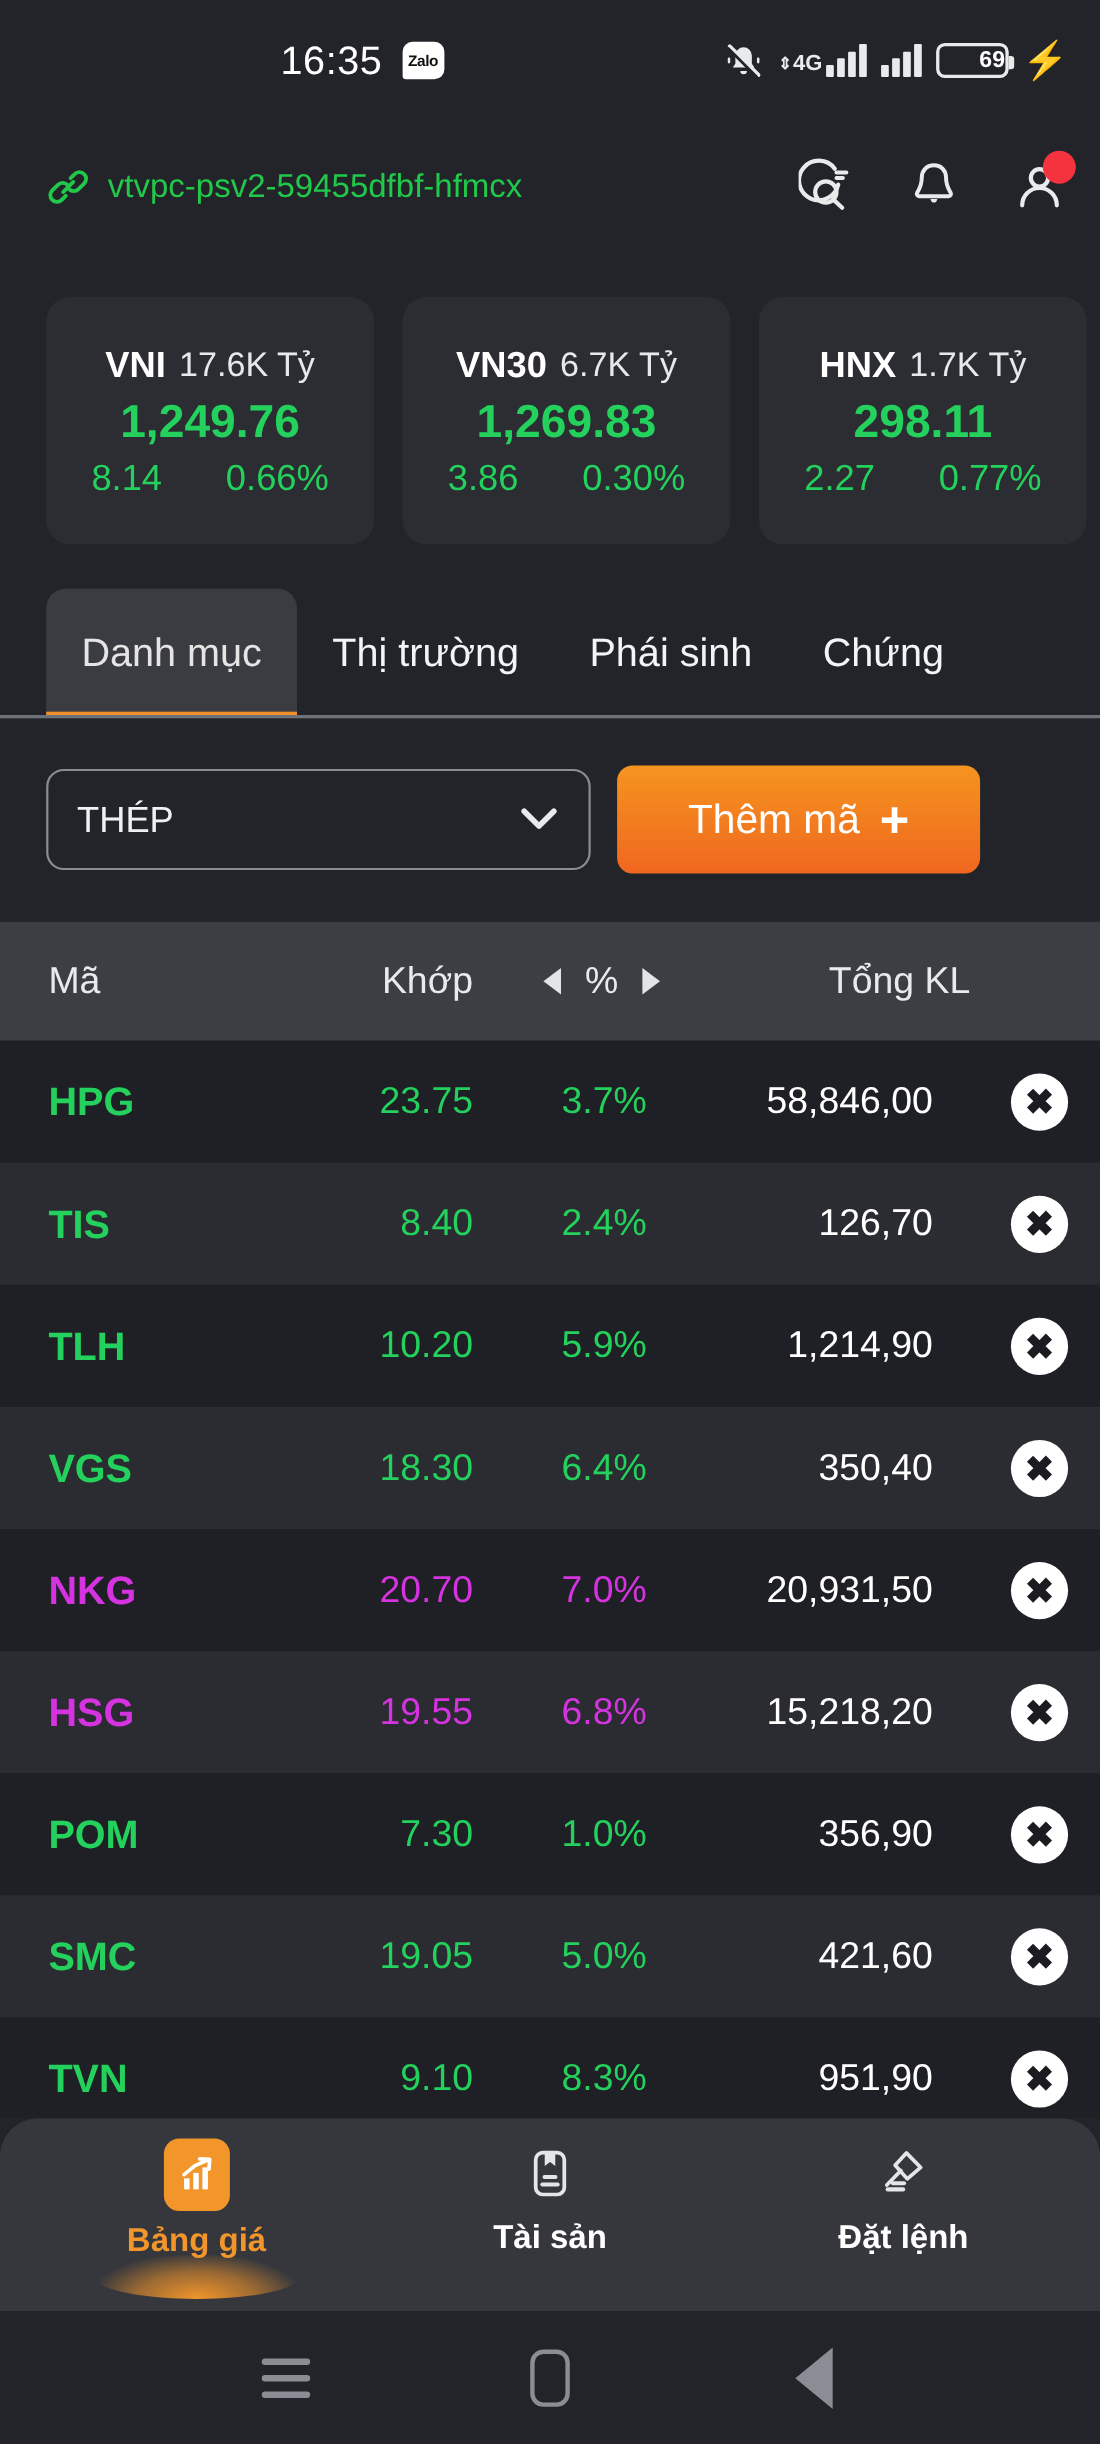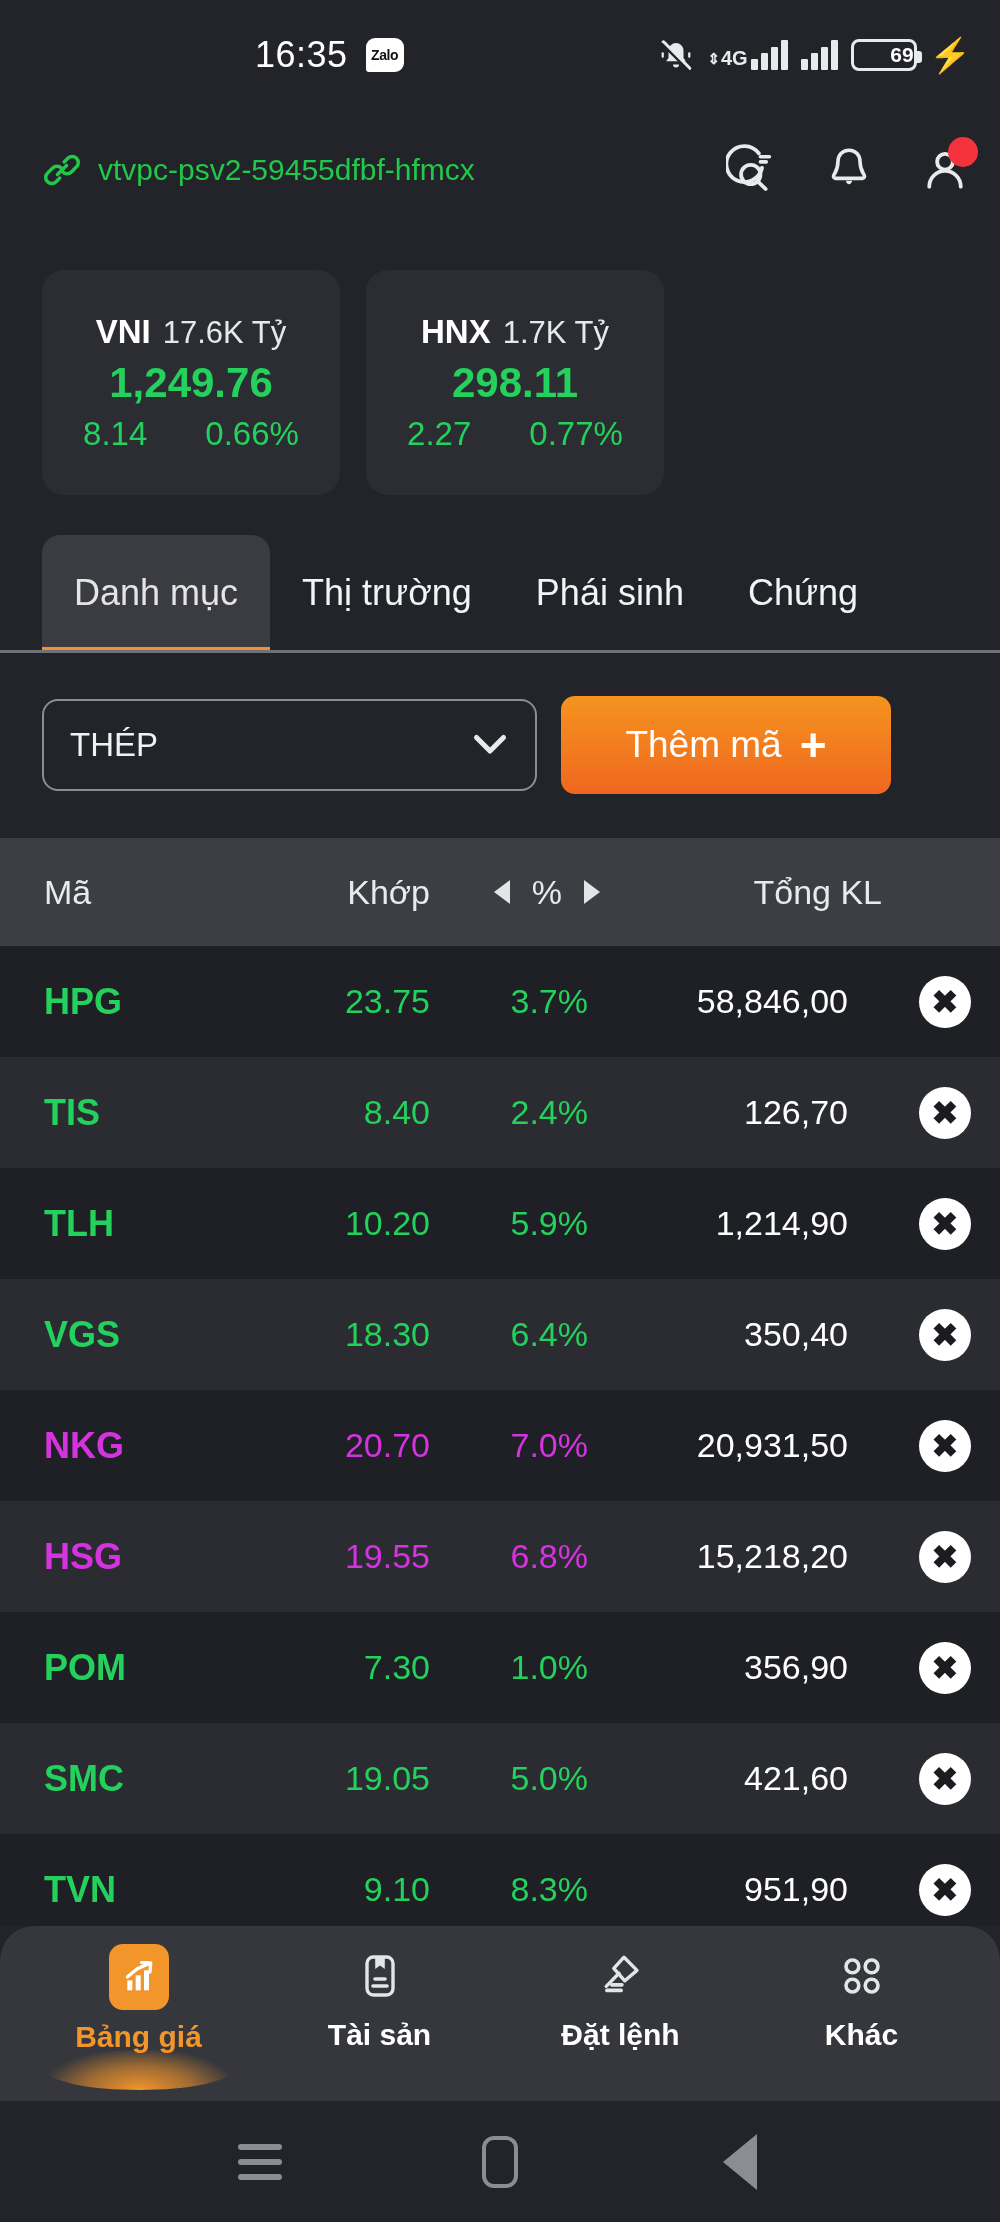--- a/index.html
+++ b/index.html
@@ -69,21 +69,21 @@
   
   .cards {
     position:absolute; top:270px; left:0; width:1000px; height:225px;
     display:flex; gap:26px; padding-left:42px; overflow:hidden;
   }
   .card {
     flex:none; width:298px; background:#2b2d33; border-radius:22px;
     display:flex; flex-direction:column; align-items:center; justify-content:center;
     padding:14px 6px;
   }
-  .card-top { display:flex; align-items:flex-end; gap:12px; margin-bottom:8px; white-space:nowrap; }
+  .card-top { display:flex; align-items:center; gap:12px; margin-bottom:8px; white-space:nowrap; }
   .card-code { color:#fff; font-size:33px; font-weight:700; }
   .card-vol  { color:#e7e8ea; font-size:31px; font-weight:400; }
   .card-val  { color:#23d15c; font-size:42px; font-weight:700; margin-bottom:8px; white-space:nowrap; }
   .card-foot { display:flex; gap:58px; white-space:nowrap; }
   .card-chg, .card-pct { color:#23d15c; font-size:33px; font-weight:400; }
 
   
   .tabs {
     position:absolute; top:535px; left:0; width:1000px; height:118px;
     display:flex; align-items:stretch; padding-left:42px; overflow:hidden;
@@ -278,20 +278,31 @@
         <span class="card-vol">17.6K Tỷ</span>
       </div>
       <div class="card-val">1,249.76</div>
       <div class="card-foot">
         <span class="card-chg">8.14</span>
         <span class="card-pct">0.66%</span>
       </div>
     </div>
     <div class="card">
       <div class="card-top">
+        <span class="card-code">VN30</span>
+        <span class="card-vol">6.7K Tỷ</span>
+      </div>
+      <div class="card-val">1,269.83</div>
+      <div class="card-foot">
+        <span class="card-chg">3.86</span>
+        <span class="card-pct">0.30%</span>
+      </div>
+    </div>
+    <div class="card">
+      <div class="card-top">
         <span class="card-code">HNX</span>
         <span class="card-vol">1.7K Tỷ</span>
       </div>
       <div class="card-val">298.11</div>
       <div class="card-foot">
         <span class="card-chg">2.27</span>
         <span class="card-pct">0.77%</span>
       </div>
     </div>
   </div>
@@ -455,31 +466,20 @@
           <path d="M13.5 2.6 L20 9.2 L13.9 14.4 L8.4 8.2 z" stroke="#e4e5e7" stroke-width="1.7" fill="none" stroke-linejoin="round"></path>
           <path d="M11 10.6 L4.6 17.2" stroke="#e4e5e7" stroke-width="1.7" stroke-linecap="round"></path>
           <path d="M5 19.2 h7" stroke="#e4e5e7" stroke-width="1.9" stroke-linecap="round"></path>
           <path d="M7.4 16.4 h5" stroke="#e4e5e7" stroke-width="1.9" stroke-linecap="round"></path>
         </svg>
       </div>
       <div class="navlabel">Đặt lệnh</div>
     </div>
 
 
-    <div class="navitem">
-      <div class="navicon">
-        <svg viewBox="0 0 24 24" width="48" height="56">
-          <rect x="4" y="4" width="6.4" height="6.4" rx="3.2" stroke="#e4e5e7" stroke-width="1.8" fill="none"></rect>
-          <rect x="13.6" y="4" width="6.4" height="6.4" rx="3.2" stroke="#e4e5e7" stroke-width="1.8" fill="none"></rect>
-          <rect x="4" y="13.6" width="6.4" height="6.4" rx="3.2" stroke="#e4e5e7" stroke-width="1.8" fill="none"></rect>
-          <rect x="13.6" y="13.6" width="6.4" height="6.4" rx="3.2" stroke="#e4e5e7" stroke-width="1.8" fill="none"></rect>
-        </svg>
-      </div>
-      <div class="navlabel">Khác</div>
-    </div>
 
   </div>
 
   <div class="sysnav">
     <div class="sysbtn">
       <div class="hb">
           <i></i>
           <i></i>
           <i></i>
         </div>

